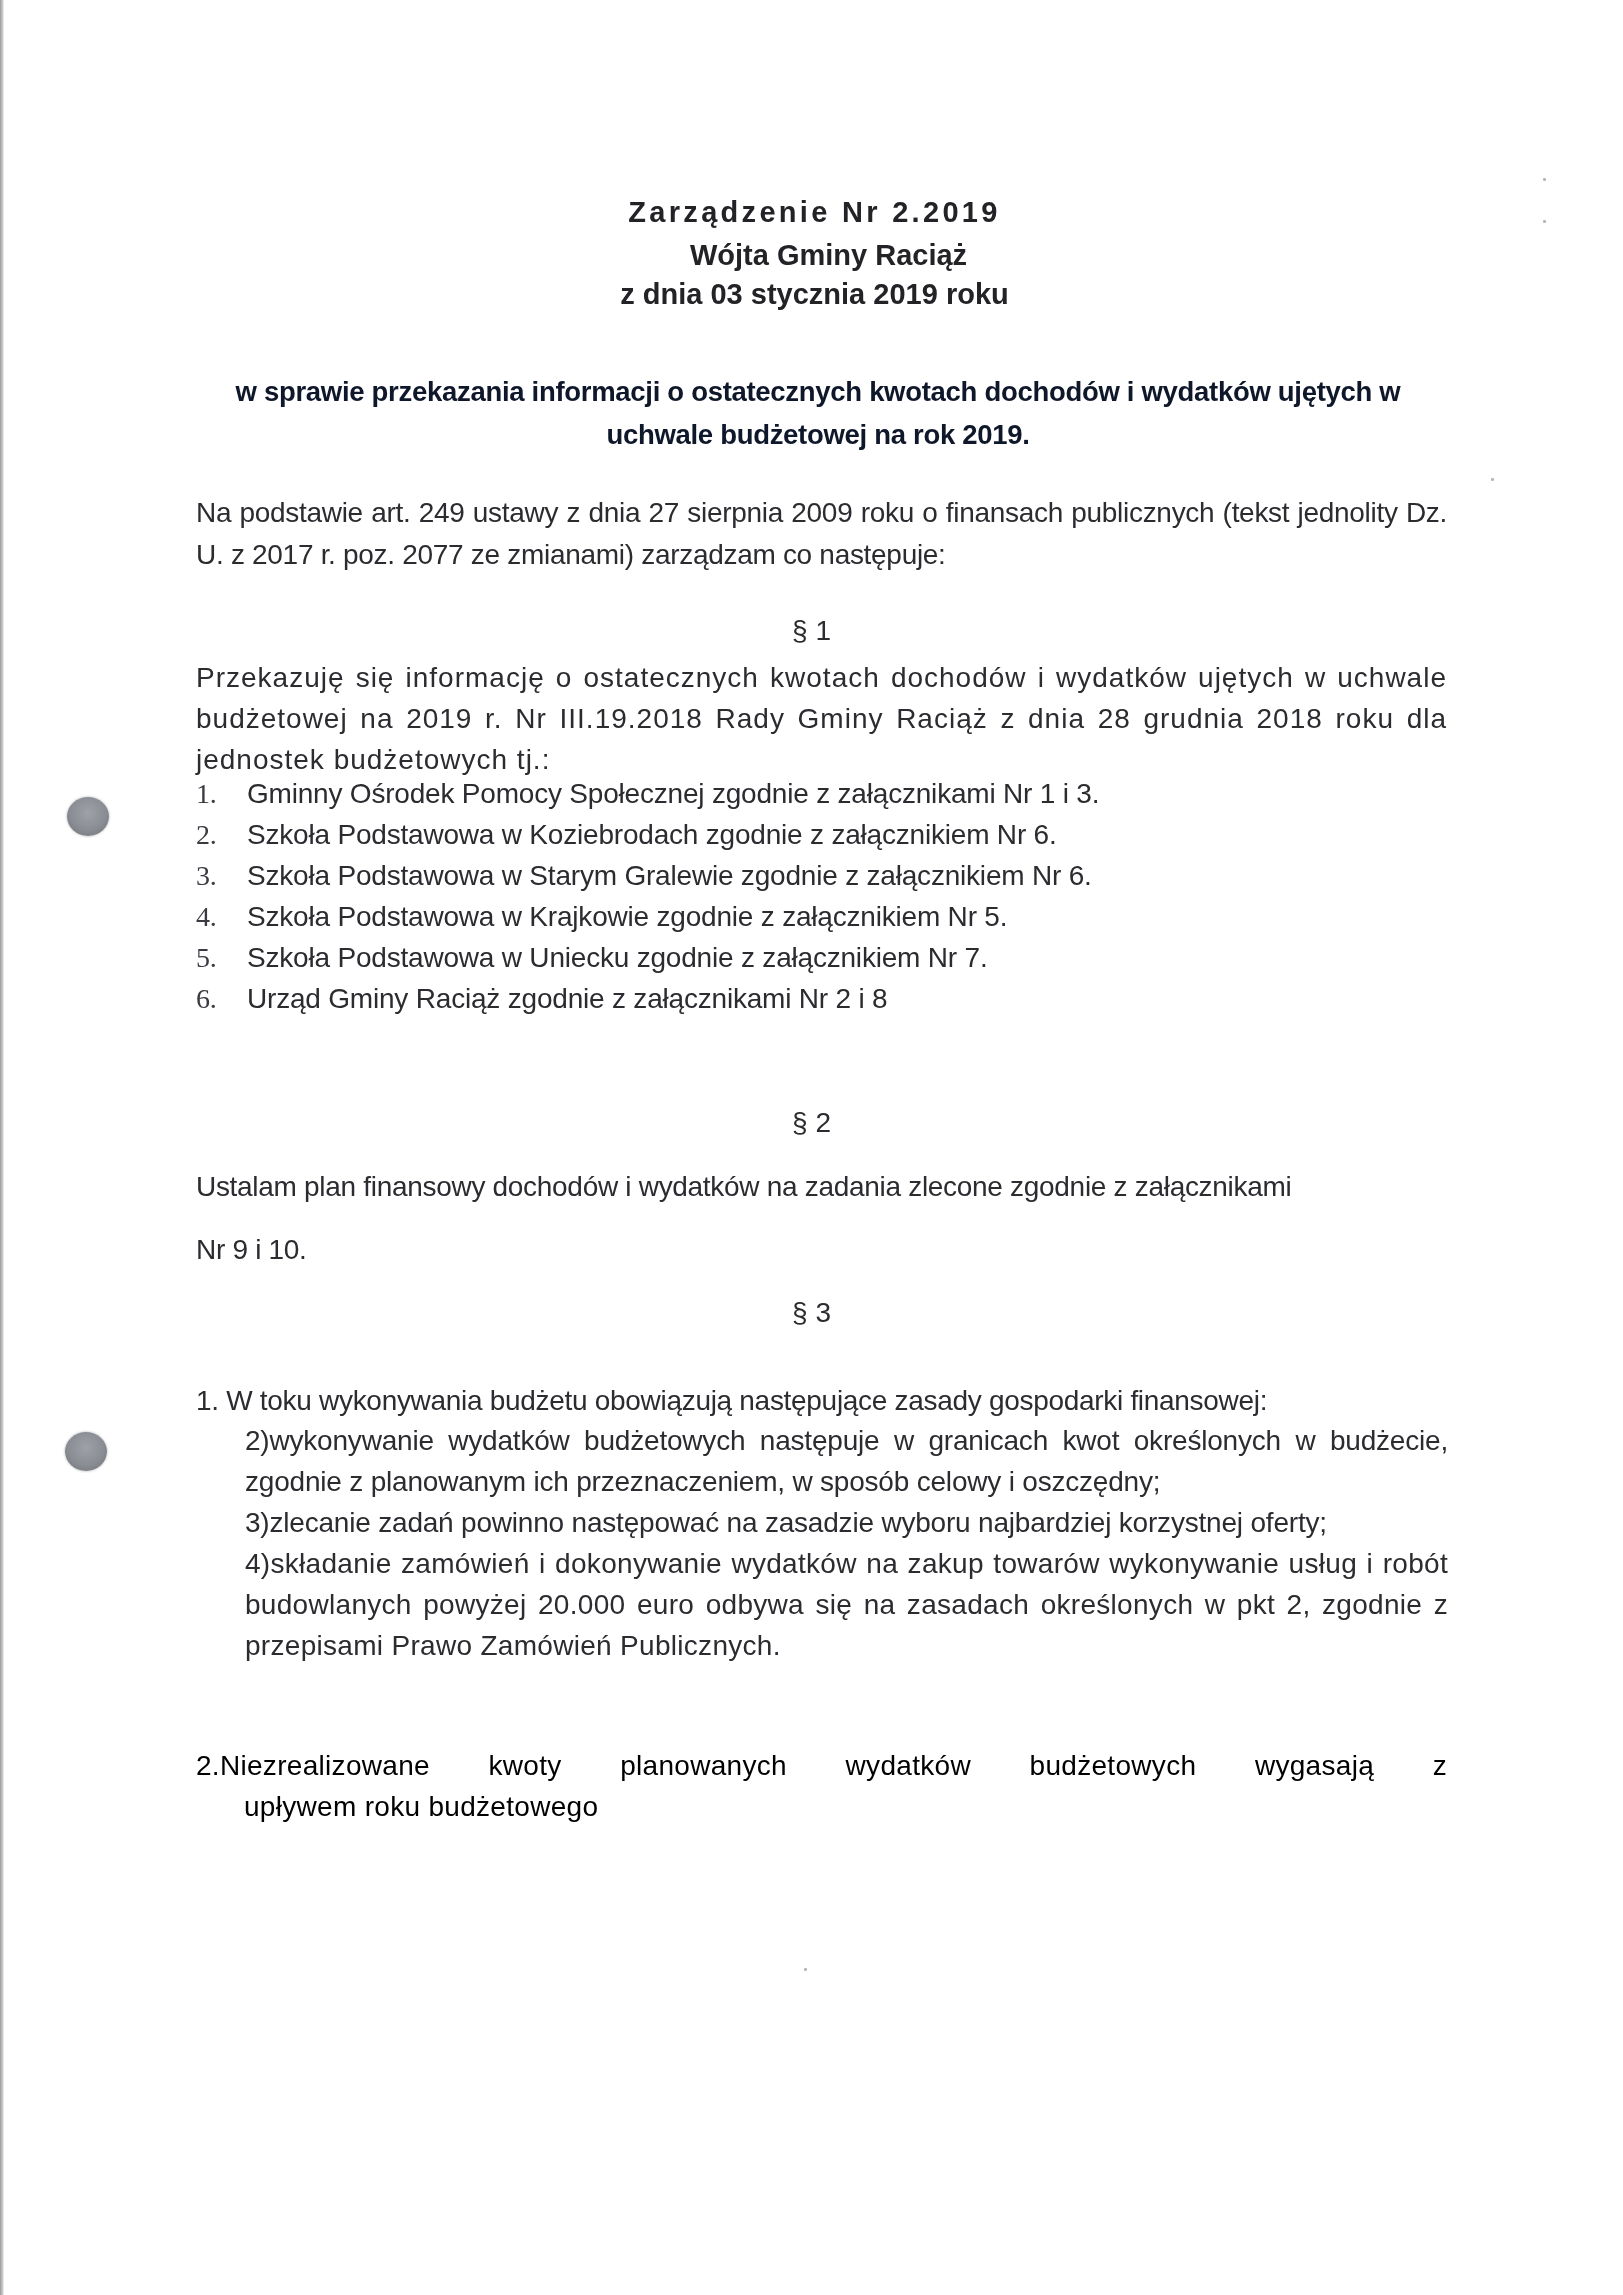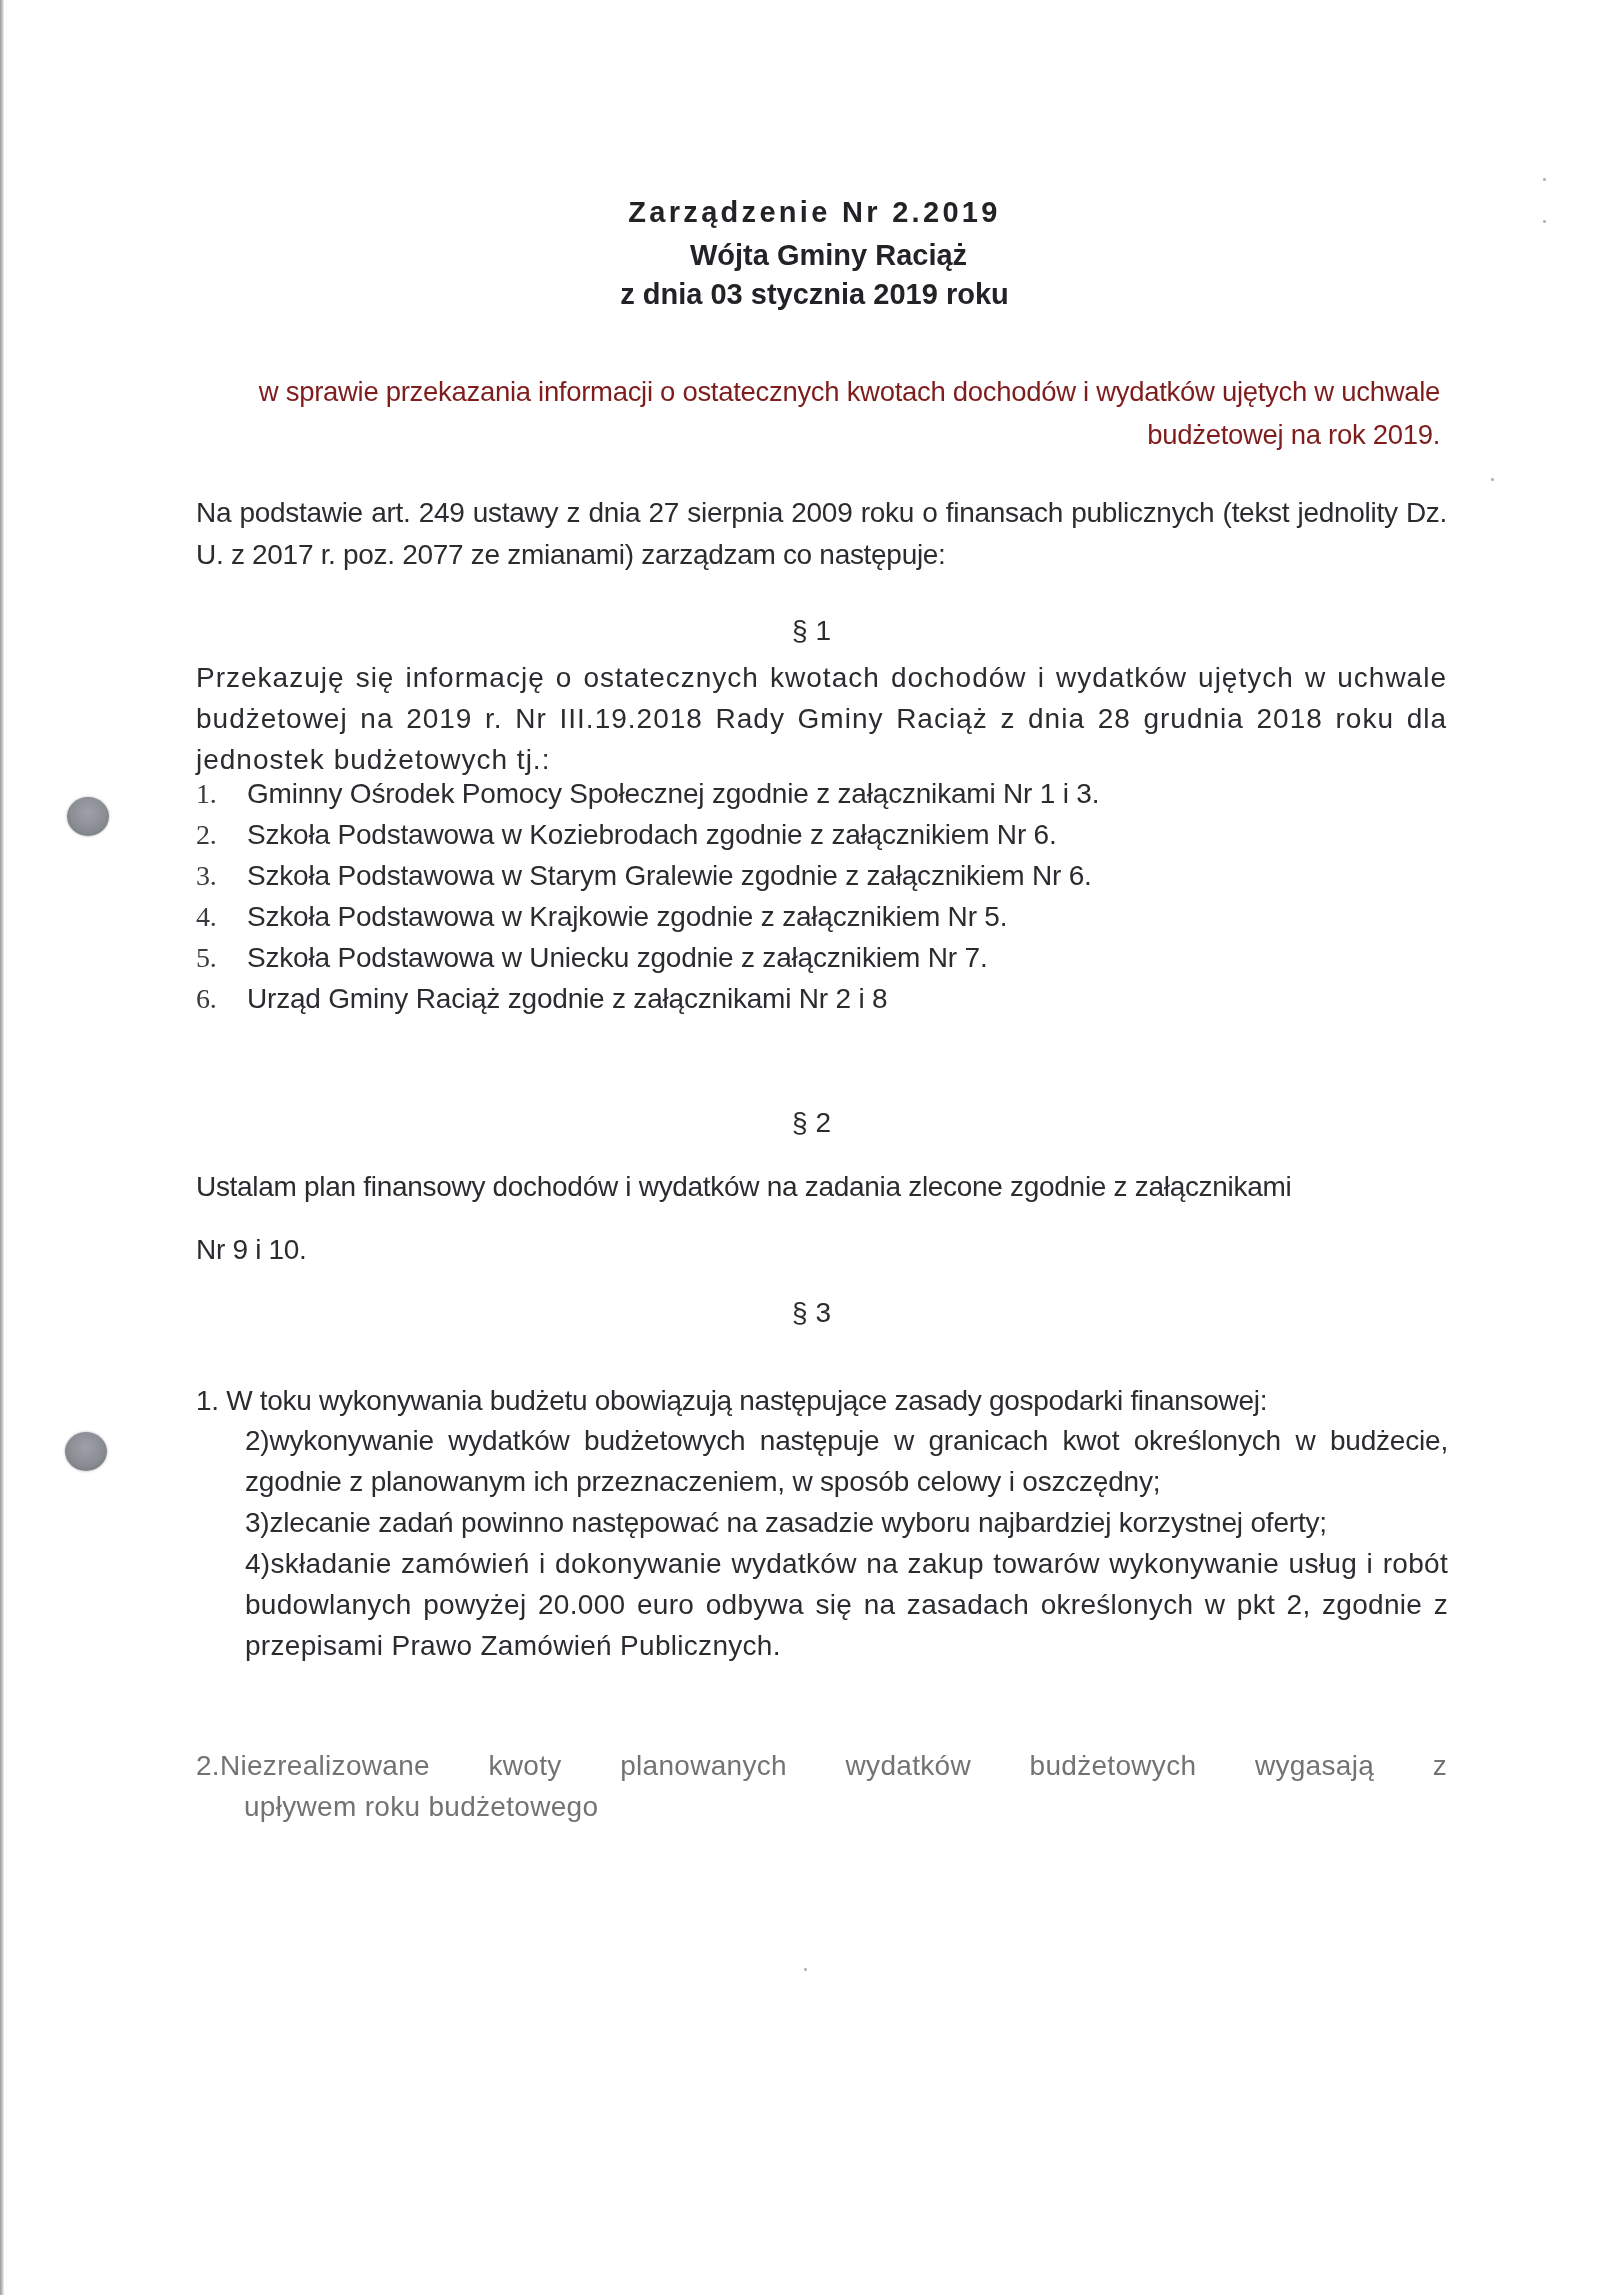--- a/index.html
+++ b/index.html
@@ -44,26 +44,26 @@
     line-height: 37px;
     color: #232327;
   }
   .title-main { top: 194px; letter-spacing: 3.3px; font-size: 29px; }
   .title-authority { top: 237px; padding-left: 14px; }
   .title-date { top: 276px; }
 
   .subject {
     position: absolute;
     left: 196px; width: 1244px;
-    text-align: right;
-    font-weight: normal;
+    text-align: center;
+    font-weight: bold;
     font-size: 27.5px;
     line-height: 43px;
     top: 370px;
-    color: #7f1d1d;
+    color: #0f172a;
     letter-spacing: -0.3px;
   }
 
   .para {
     position: absolute;
     left: 196px;
     width: 1251px;
     font-size: 28px;
     color: #2b2b30;
     letter-spacing: -0.3px;
@@ -125,21 +125,21 @@
   .rule-item { text-align: justify; text-align-last: left; }
   .rule-item.spread { letter-spacing: 0.3px; }
 
   .rule2 {
     position: absolute;
     left: 196px;
     top: 1745px;
     width: 1251px;
     font-size: 28px;
     line-height: 41px;
-    color: #737373;
+    color: #000000;
     letter-spacing: 0.3px;
   }
   .rule2 .rule2-first { display: block; text-align: justify; text-align-last: justify; }
   .rule2 .rule2-cont { display: block; padding-left: 48px; }
 </style>
 </head>
 <body>
 
 <div class="page-edge"></div>
 <div class="punch-hole" style="left:67px; top:797px;"></div>

